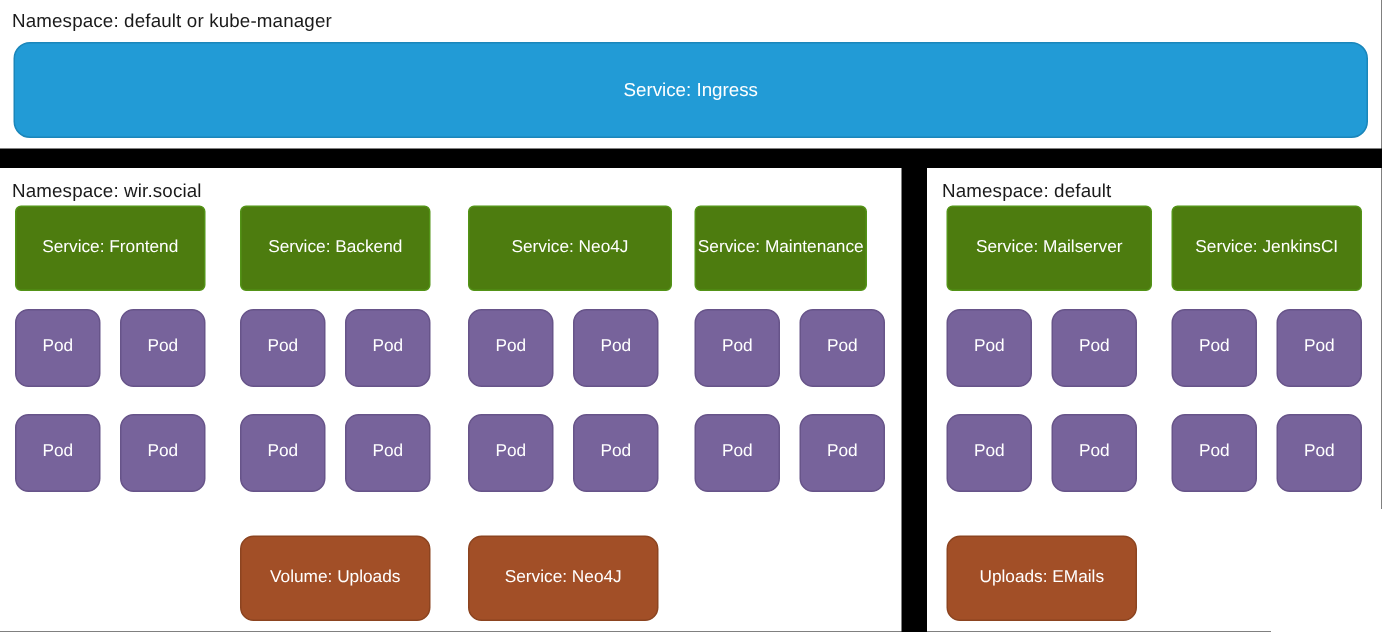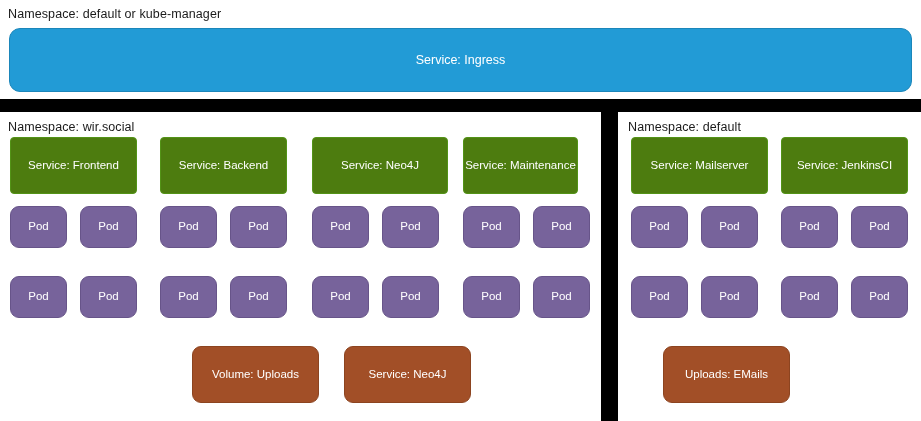--- a/index.html
+++ b/index.html
@@ -95,33 +95,33 @@
   }
   .svc-box {
     position: absolute;
     left: 0px;
     top: 0px;
     height: 57px;
   }
   .pod-box {
     position: absolute;
     width: 57px;
-    height: 42px;
+    height: 52px;
   }
   .vol-box {
     position: absolute;
     left: 0px;
     height: 57px;
   }
   
   .pod-r0 { top: 69px; }
   .pod-r1 { top: 139px; }
   .pod-c0 { left: 0px; }
   .pod-c1 { left: 70px; }
-  .vol-row { top: 209px; margin-left: 32px; }
+  .vol-row { top: 220px; }
 </style>
 </head>
 <body>
 
 <div id="diagram">
 
   <div class="panel" id="panel-top">
     <div class="ns-label">Namespace: default or kube-manager</div>
     <div class="node ingress" id="ingress-bar">Service: Ingress</div>
   </div>

